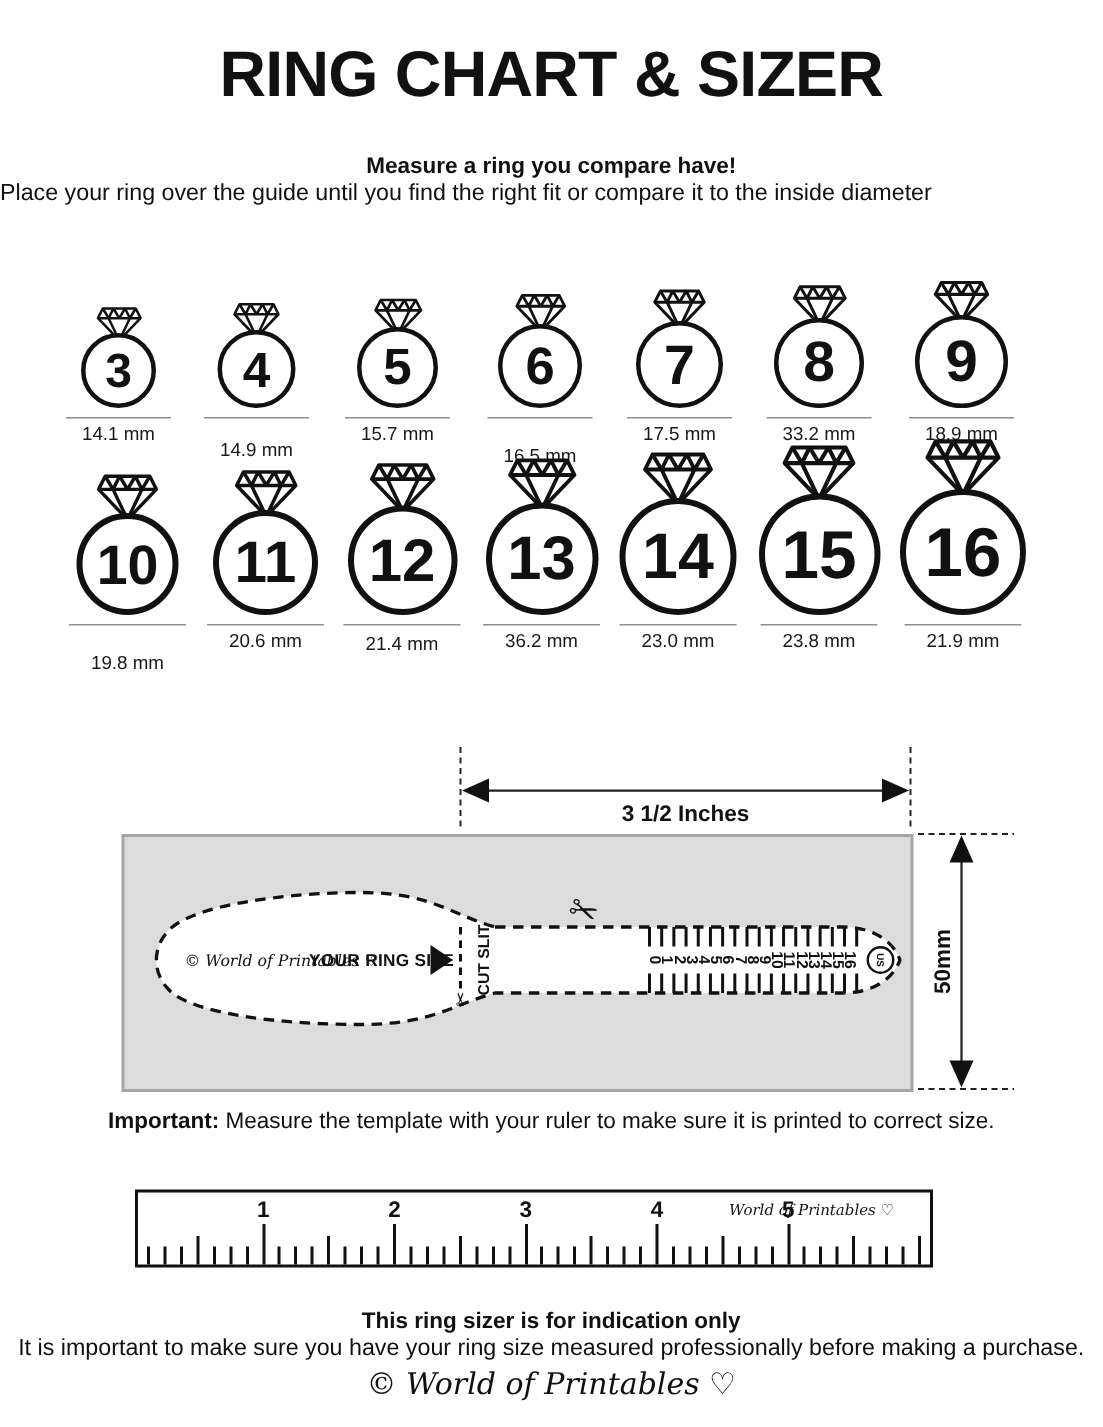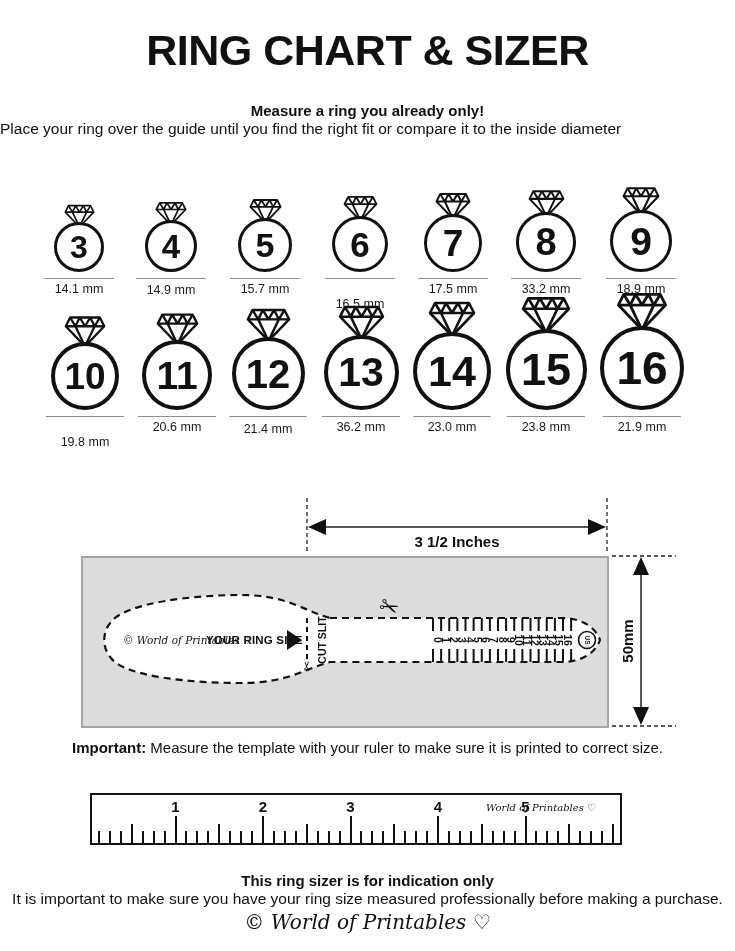--- a/index.html
+++ b/index.html
@@ -45,21 +45,21 @@
   .foot-text{position:absolute;top:890px;left:0;width:100%;text-align:center;font-size:15.5px;}
   .foot-logo{position:absolute;top:910px;left:0;width:100%;text-align:center;
              font-family:"DejaVu Serif",serif;font-style:italic;font-size:20px;}
 </style>
 </head>
 <body>
 
 <div class="page">
 
   <div class="title">RING CHART &amp; SIZER</div>
-  <div class="tagline">Measure a ring you already only!</div>
+  <div class="tagline">Measure a ring you compare have!</div>
   <div class="instruction">Place your ring over the guide until you find the right fit or compare it to the inside diameter</div>
 
   <div id="ring-chart">
       <div class="ring-item" style="left: 31px; top: 203px;">
         <svg width="31" height="26" viewBox="0 0 48 40">
           <g fill="none" stroke="#111" stroke-width="2.6" stroke-linejoin="round">
             <path d="M7,4 L41,4 L46,14 L24,37 L2,14 Z"></path>
             <path d="M2,14 L46,14 M7,4 L13,14 M18,4 L13,14 M18,4 L24,14 M30,4 L24,14 M30,4 L35,14 M41,4 L35,14 M13,14 L24,37 M35,14 L24,37"></path>
           </g>
         </svg>
@@ -73,21 +73,21 @@
         <svg width="32" height="27" viewBox="0 0 48 40">
           <g fill="none" stroke="#111" stroke-width="2.6" stroke-linejoin="round">
             <path d="M7,4 L41,4 L46,14 L24,37 L2,14 Z"></path>
             <path d="M2,14 L46,14 M7,4 L13,14 M18,4 L13,14 M18,4 L24,14 M30,4 L24,14 M30,4 L35,14 M41,4 L35,14 M13,14 L24,37 M35,14 L24,37"></path>
           </g>
         </svg>
         <div class="ring-circle" style="width:52px;height:52px;border-width:3.4px;margin-top:-7px;font-size:33px">
           <span>4</span>
         </div>
         <div class="ring-underline" style="width:70px;margin-top:6px"></div>
-        <div class="ring-mm" style="margin-top:4px">14.9 mm</div>
+        <div class="ring-mm" style="margin-top:14px">14.9 mm</div>
       </div>
       <div class="ring-item" style="left: 217px; top: 197px;">
         <svg width="33" height="28" viewBox="0 0 48 40">
           <g fill="none" stroke="#111" stroke-width="2.6" stroke-linejoin="round">
             <path d="M7,4 L41,4 L46,14 L24,37 L2,14 Z"></path>
             <path d="M2,14 L46,14 M7,4 L13,14 M18,4 L13,14 M18,4 L24,14 M30,4 L24,14 M30,4 L35,14 M41,4 L35,14 M13,14 L24,37 M35,14 L24,37"></path>
           </g>
         </svg>
         <div class="ring-circle" style="width:54px;height:54px;border-width:3.4px;margin-top:-7px;font-size:34px">
           <span>5</span>

